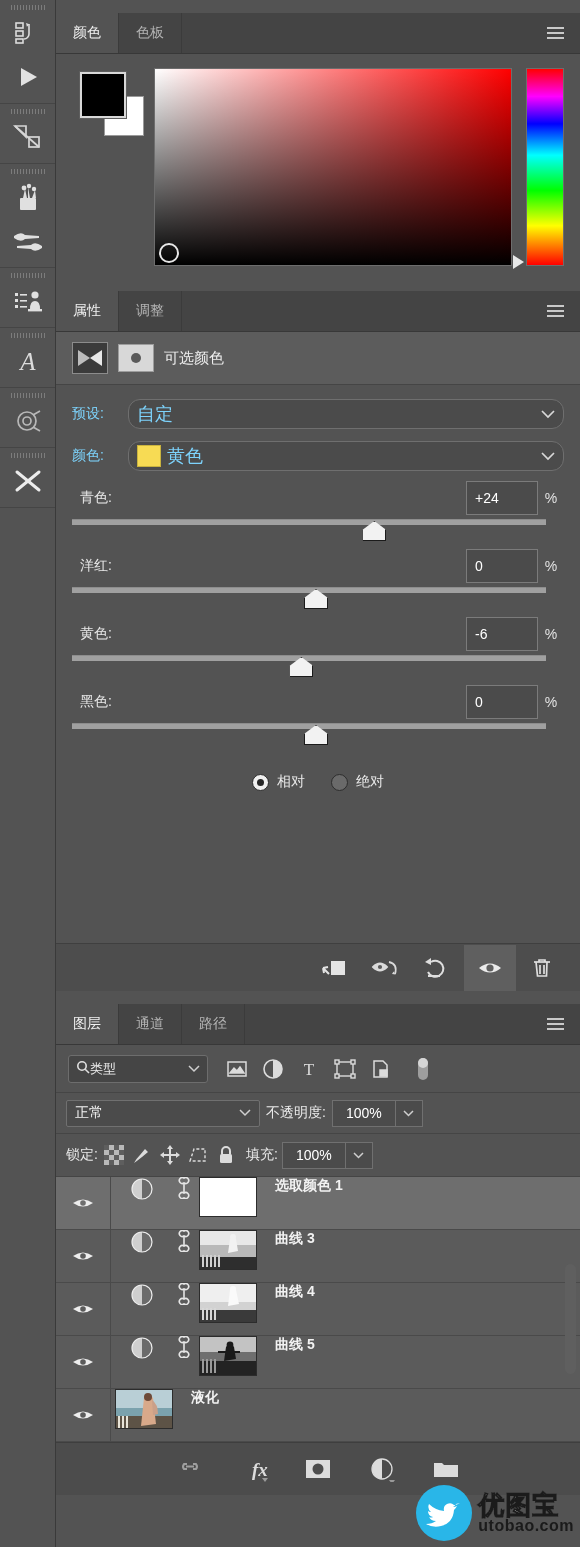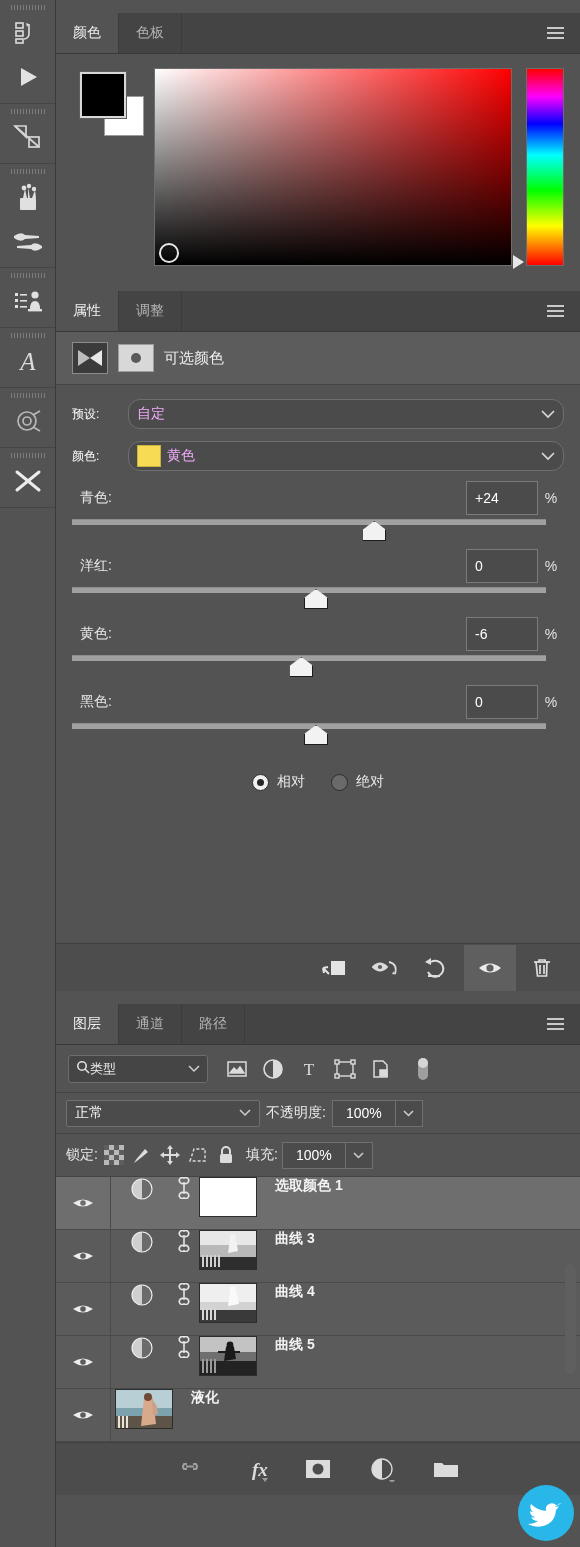--- a/index.html
+++ b/index.html
@@ -73,24 +73,24 @@
   .prop-head{
     height:52px;display:flex;align-items:center;gap:10px;padding:0 16px;
     background:#5c5c5c;border-bottom:1px solid #454545;
   }
   .prop-icon-dark{width:34px;height:30px;background:#3b3b3b;border:1px solid #8c8c8c;display:flex;align-items:center;justify-content:center;}
   .prop-icon-light{width:34px;height:26px;background:#d8d8d8;border:1px solid #9d9d9d;display:flex;align-items:center;justify-content:center;}
   .prop-title{font-size:15px;color:#ededed;}
 
   .prop-body{background:#535353;padding:12px 16px 0 16px;}
   .row{display:flex;align-items:center;height:34px;margin-bottom:8px;}
-  .row-label{width:56px;flex:0 0 56px;font-size:12px;color:#ffffff;}
+  .row-label{width:56px;flex:0 0 56px;font-size:14px;color:#7dd3fc;}
   .select{
     flex:1 1 auto;height:30px;background:#4b4b4b;border:1px solid #6f6f6f;border-radius:12px;
-    display:flex;align-items:center;padding:0 8px;font-size:14px;color:#f0abfc;position:relative;box-sizing:border-box;
+    display:flex;align-items:center;padding:0 8px;font-size:18px;color:#7dd3fc;position:relative;box-sizing:border-box;
   }
   .select .caret{margin-left:auto;}
   .sw-yellow{width:22px;height:20px;background:#f7db54;margin-right:6px;border:1px solid #c9b33f;flex:0 0 22px;}
 
   .slider-block{margin-bottom:6px;}
   .slider-top{display:flex;align-items:center;height:34px;}
   .slider-name{font-size:14px;color:#e8e8e8;flex:1 1 auto;padding-left:8px;}
   .num-input{
     width:72px;height:28px;background:#4b4b4b;border:1px solid #7b7b7b;
     display:flex;align-items:center;padding:16px 8px;box-sizing:border-box;
@@ -897,15 +897,19 @@
     </div>
 
   </div>
 
   <div class="watermark">
     <div class="wm-circle">
       <svg width="40" height="32" viewBox="0 0 40 32">
           <path d="M36 6 q-3 2 -6 2 q-3-3 -7-1 q-4 2 -3 7 q-9 -1 -15 -7 q-2 5 2 8 q-2 0 -3 -1 q0 5 5 6 q-2 1 -4 0 q2 4 7 4 q-4 3 -10 3 q7 4 15 2 q12 -3 13 -16 q2 -2 3 -4 q-2 1 -4 1 q2 -1 3 -3z" fill="#ffffff"></path>
         </svg>
     </div>
+    <div class="wm-text">
+      <div class="wm-cn">优图宝</div>
+      <div class="wm-en">utobao.com</div>
+    </div>
   </div>
 
 </div>
 
 </body></html>

